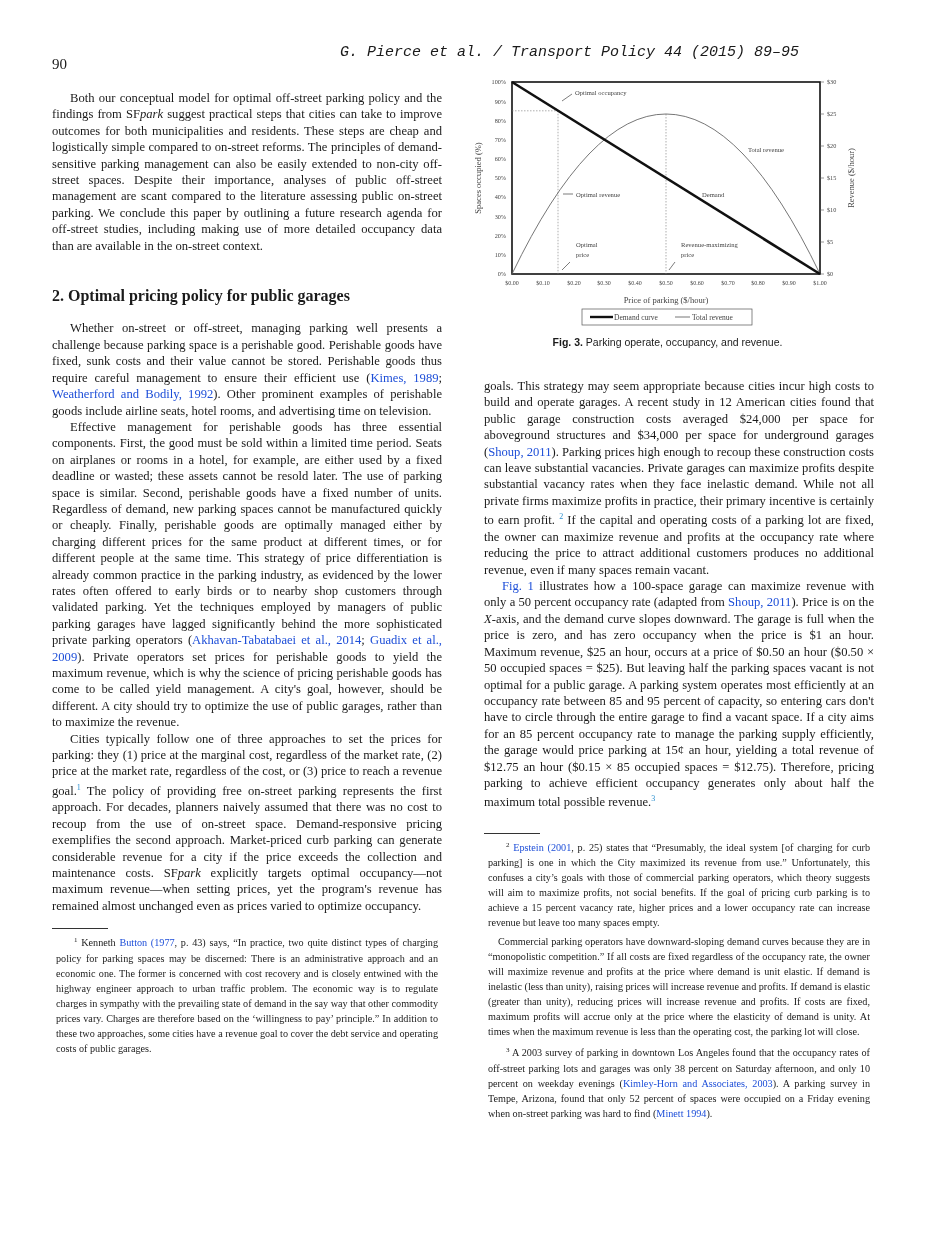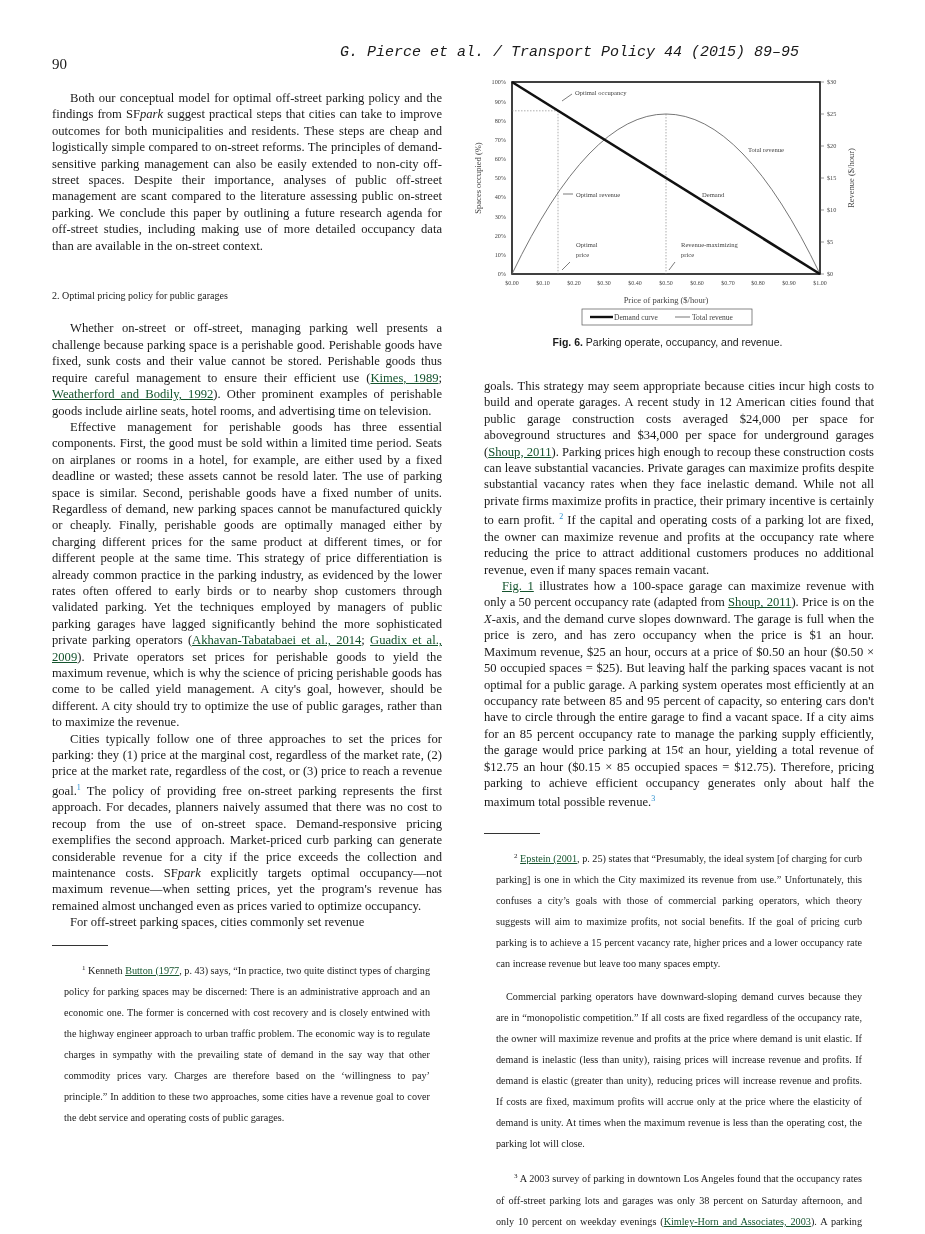--- a/index.html
+++ b/index.html
@@ -5,24 +5,24 @@
   html, body { margin: 0; padding: 0; background: #ffffff; }
   body { width: 925px; height: 1234px; position: relative; overflow: hidden;
          font-family: "Liberation Serif", serif; color: #1a1a1a; }
   .page-num { position: absolute; left: 52px; top: 56px; font-size: 15px; }
   .running-head { position: absolute; left: 340px; top: 44px; font-size: 15px; font-style: italic; font-family: Liberation Mono, monospace; }
   .col { position: absolute; font-size: 12.6px; line-height: 16.4px; text-align: justify; }
   .col-left { left: 52px; top: 90px; width: 390px; }
   .col-right { left: 484px; top: 378px; width: 390px; }
   p.para { margin: 0; text-indent: 18px; }
   p.para.noindent { text-indent: 0; }
-  .section-head { font-weight: normal; font-size: 10px; margin: 0; }
-  .cite { color: #14532d; text-decoration: underline; }
+  .section-head { font-weight: bold; font-size: 16px; margin: 0; }
+  .cite { color: #1d4ed8; }
   sup.fn { color: #2a8fcf; font-size: 8px; }
-  .footnote { font-size: 10.2px; line-height: 21px; text-align: justify; margin: 12px; }
+  .footnote { font-size: 10.2px; line-height: 15px; text-align: justify; margin: 4px; }
   .fn-rule { width: 56px; border-top: 1px solid #333; margin: 0 0 4px 0; }
   .fig { position: absolute; left: 470px; top: 74px; width: 395px; height: 280px; }
   .fig svg { position: absolute; left: 0; top: 0; }
   .fig-caption { position: absolute; left: 0; width: 395px; top: 262px; text-align: center;
                  font-family: "Liberation Sans", sans-serif; font-size: 10.5px; }
   .fig-caption b { font-weight: bold; }
   .ax-text { font-family: "Liberation Serif", serif; fill: #444; }
 </style>
 </head>
 <body>
@@ -36,21 +36,20 @@
   <div style="height:34px"></div>
   <h2 class="section-head">2.  Optimal pricing policy for public garages</h2>
   <div style="height:16px"></div>
 
   <p class="para"><span>Whether on-street or off-street, managing parking well presents a challenge because parking space is a perishable good. Perishable goods have fixed, sunk costs and their value cannot be stored. Perishable goods thus require careful management to ensure their efficient use (</span><a class="cite">Kimes, 1989</a><span>; </span><a class="cite">Weatherford and Bodily, 1992</a><span>). Other prominent examples of perishable goods include airline seats, hotel rooms, and advertising time on television.</span></p>
 
   <p class="para"><span>Effective management for perishable goods has three essential components. First, the good must be sold within a limited time period. Seats on airplanes or rooms in a hotel, for example, are either used by a fixed deadline or wasted; these assets cannot be resold later. The use of parking space is similar. Second, perishable goods have a fixed number of units. Regardless of demand, new parking spaces cannot be manufactured quickly or cheaply. Finally, perishable goods are optimally managed either by charging different prices for the same product at different times, or for different people at the same time. This strategy of price differentiation is already common practice in the parking industry, as evidenced by the lower rates often offered to early birds or to nearby shop customers through validated parking. Yet the techniques employed by managers of public parking garages have lagged significantly behind the more sophisticated private parking operators (</span><a class="cite">Akhavan-Tabatabaei et al., 2014</a><span>; </span><a class="cite">Guadix et al., 2009</a><span>). Private operators set prices for perishable goods to yield the maximum revenue, which is why the science of pricing perishable goods has come to be called yield management. A city's goal, however, should be different. A city should try to optimize the use of public garages, rather than to maximize the revenue.</span></p>
 
   <p class="para"><span>Cities typically follow one of three approaches to set the prices for parking: they (1) price at the marginal cost, regardless of the market rate, (2) price at the market rate, regardless of the cost, or (3) price to reach a revenue goal.</span><sup class="fn">1</sup><span> The policy of providing free on-street parking represents the first approach. For decades, planners naively assumed that there was no cost to recoup from the use of on-street space. Demand-responsive pricing exemplifies the second approach. Market-priced curb parking can generate considerable revenue for a city if the price exceeds the collection and maintenance costs. SF</span><i>park</i><span> explicitly targets optimal occupancy—not maximum revenue—when setting prices, yet the program's revenue has remained almost unchanged even as prices varied to optimize occupancy.</span></p>
 
-  <p class="para">For off-street parking spaces, cities commonly set revenue</p>
 
   <div style="height:14px"></div>
   <div class="fn-rule"></div>
   <p class="footnote" style="text-indent:18px"><sup style="font-size:7px">1</sup><span> Kenneth </span><a class="cite">Button (1977</a><span>, p. 43) says, “In practice, two quite distinct types of charging policy for parking spaces may be discerned: There is an administrative approach and an economic one. The former is concerned with cost recovery and is closely entwined with the highway engineer approach to urban traffic problem. The economic way is to regulate charges in sympathy with the prevailing state of demand in the say way that other commodity prices vary. Charges are therefore based on the ‘willingness to pay’ principle.” In addition to these two approaches, some cities have a revenue goal to cover the debt service and operating costs of public garages.</span></p>
 </div>
 
 <div class="fig">
   <svg width="395" height="260" viewBox="0 0 395 260">
 
     <rect x="42" y="8" width="308" height="192" fill="none" stroke="#111" stroke-width="1.6"></rect>
@@ -130,21 +129,21 @@
       <text x="211" y="183">price</text>
       <line x1="205" y1="188" x2="199" y2="196" stroke="#444" stroke-width="0.7"></line>
     </g>
 
     <rect x="112" y="235" width="170" height="16" fill="#fff" stroke="#555" stroke-width="0.7"></rect>
     <line x1="120" y1="243" x2="143" y2="243" stroke="#111" stroke-width="2.4"></line>
     <text class="ax-text" font-size="7.5" x="144" y="246">Demand curve</text>
     <line x1="205" y1="243" x2="220" y2="243" stroke="#666" stroke-width="0.9"></line>
     <text class="ax-text" font-size="7.5" x="222" y="246">Total revenue</text>
   </svg>
-  <div class="fig-caption"><b>Fig. 6.</b><span> Parking operate, occupancy, and revenue.</span></div>
+  <div class="fig-caption"><b>Fig. 3.</b><span> Parking operate, occupancy, and revenue.</span></div>
 </div>
 
 <div class="col col-right">
   <p class="para noindent"><span>goals. This strategy may seem appropriate because cities incur high costs to build and operate garages. A recent study in 12 American cities found that public garage construction costs averaged $24,000 per space for aboveground structures and $34,000 per space for underground garages (</span><a class="cite">Shoup, 2011</a><span>). Parking prices high enough to recoup these construction costs can leave substantial vacancies. Private garages can maximize profits despite substantial vacancy rates when they face inelastic demand. While not all private firms maximize profits in practice, their primary incentive is certainly to earn profit. </span><sup class="fn">2</sup><span> If the capital and operating costs of a parking lot are fixed, the owner can maximize revenue and profits at the occupancy rate where reducing the price to attract additional customers produces no additional revenue, even if many spaces remain vacant.</span></p>
 
   <p class="para"><a class="cite">Fig. 1</a><span> illustrates how a 100-space garage can maximize revenue with only a 50 percent occupancy rate (adapted from </span><a class="cite">Shoup, 2011</a><span>). Price is on the </span><i>X</i><span>-axis, and the demand curve slopes downward. The garage is full when the price is zero, and has zero occupancy when the price is $1 an hour. Maximum revenue, $25 an hour, occurs at a price of $0.50 an hour ($0.50 × 50 occupied spaces = $25). But leaving half the parking spaces vacant is not optimal for a public garage. A parking system operates most efficiently at an occupancy rate between 85 and 95 percent of capacity, so entering cars don't have to circle through the entire garage to find a vacant space. If a city aims for an 85 percent occupancy rate to manage the parking supply efficiently, the garage would price parking at 15¢ an hour, yielding a total revenue of $12.75 an hour ($0.15 × 85 occupied spaces = $12.75). Therefore, pricing parking to achieve efficient occupancy generates only about half the maximum total possible revenue.</span><sup class="fn">3</sup></p>
 
   <div style="height:22px"></div>
   <div class="fn-rule"></div>
   <p class="footnote" style="text-indent:18px"><sup style="font-size:7px">2</sup> <a class="cite">Epstein (2001</a><span>, p. 25) states that “Presumably, the ideal system [of charging for curb parking] is one in which the City maximized its revenue from use.” Unfortunately, this confuses a city’s goals with those of commercial parking operators, which theory suggests will aim to maximize profits, not social benefits. If the goal of pricing curb parking is to achieve a 15 percent vacancy rate, higher prices and a lower occupancy rate can increase revenue but leave too many spaces empty.</span></p>

